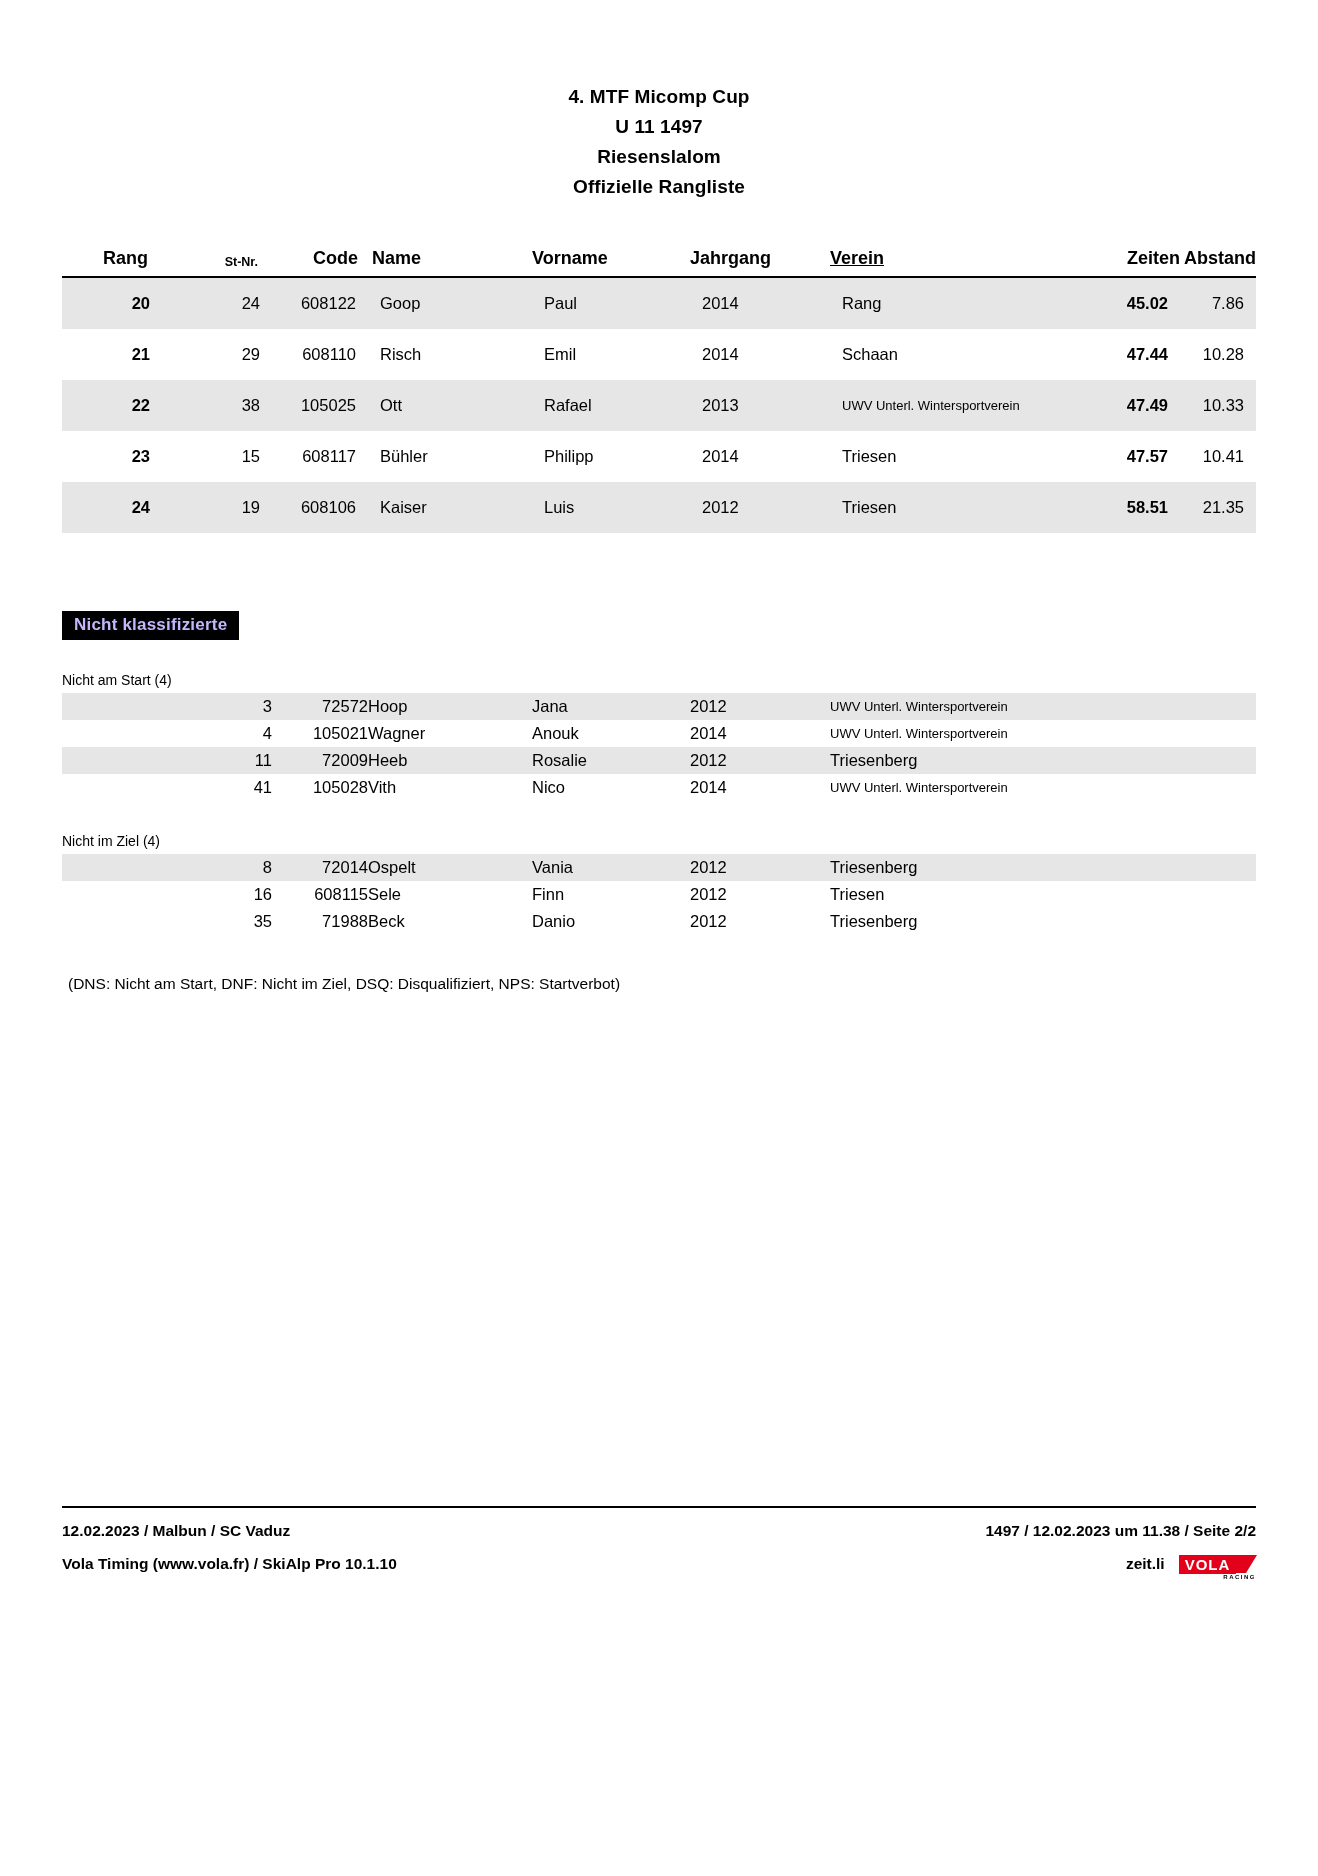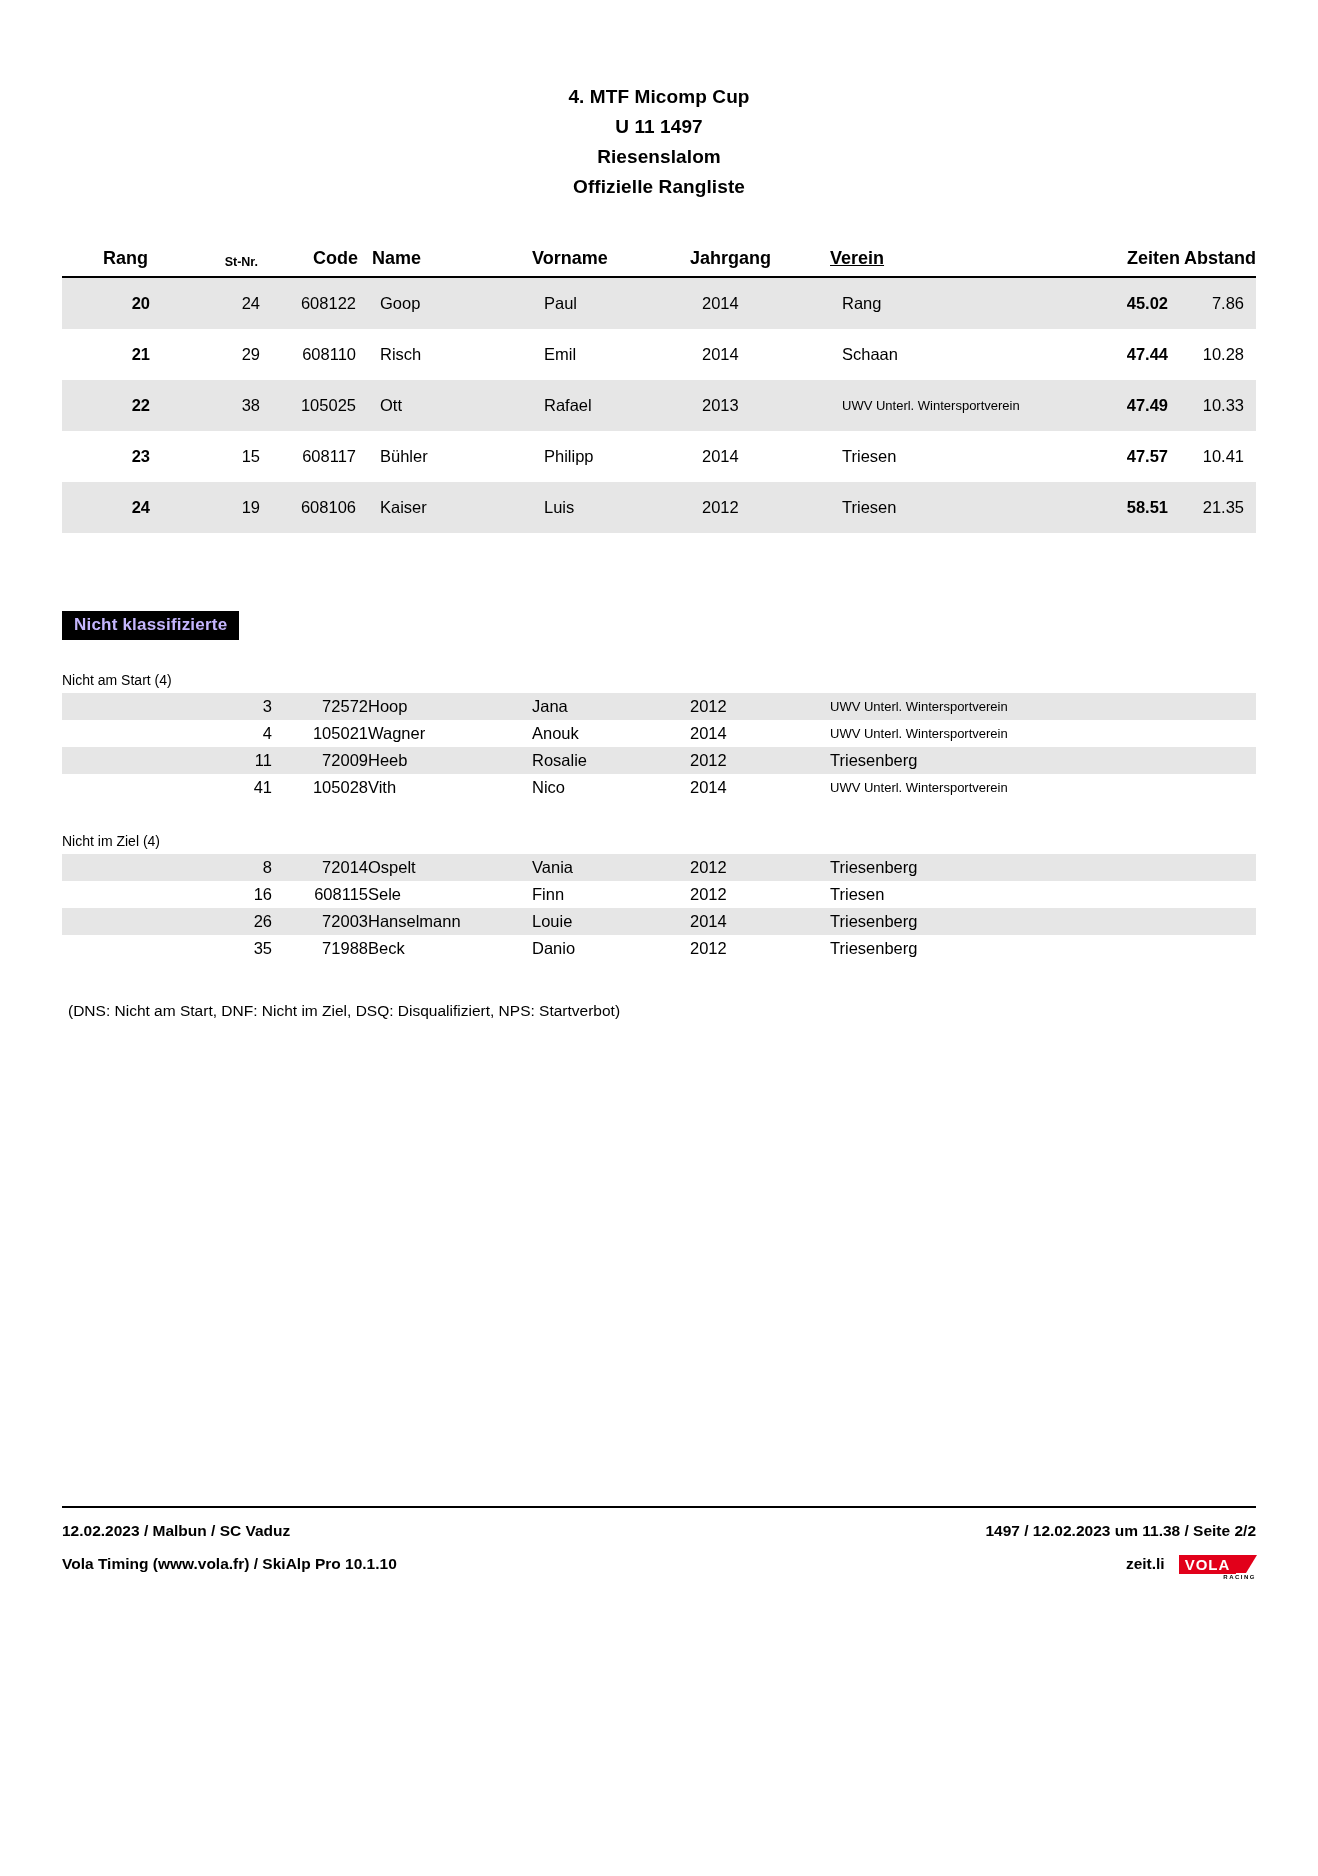--- a/index.html
+++ b/index.html
@@ -389,31 +389,20 @@
             <td class="rang"></td>
             <td class="stnr">16</td>
             <td class="code">608115</td>
             <td class="name">Sele</td>
             <td class="vorname">Finn</td>
             <td class="jahrgang">2012</td>
             <td class="verein">Triesen</td>
             <td class="zeiten"></td>
             <td class="abstand"></td>
           </tr>
-          <tr class="shade">
-            <td class="rang"></td>
-            <td class="stnr">26</td>
-            <td class="code">72003</td>
-            <td class="name">Hanselmann</td>
-            <td class="vorname">Louie</td>
-            <td class="jahrgang">2014</td>
-            <td class="verein">Triesenberg</td>
-            <td class="zeiten"></td>
-            <td class="abstand"></td>
-          </tr>
           <tr>
             <td class="rang"></td>
             <td class="stnr">35</td>
             <td class="code">71988</td>
             <td class="name">Beck</td>
             <td class="vorname">Danio</td>
             <td class="jahrgang">2012</td>
             <td class="verein">Triesenberg</td>
             <td class="zeiten"></td>
             <td class="abstand"></td>

